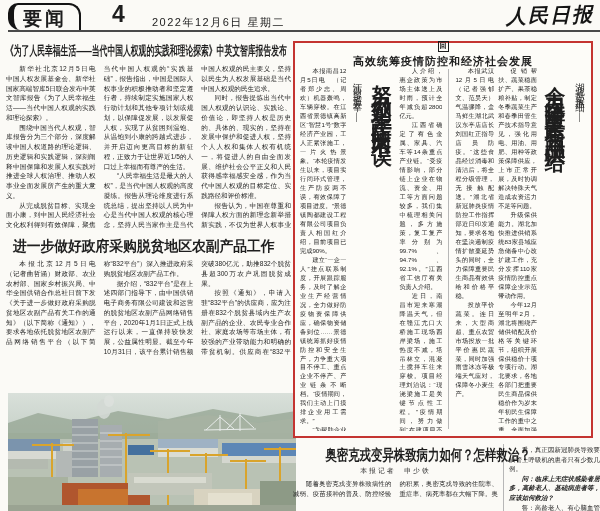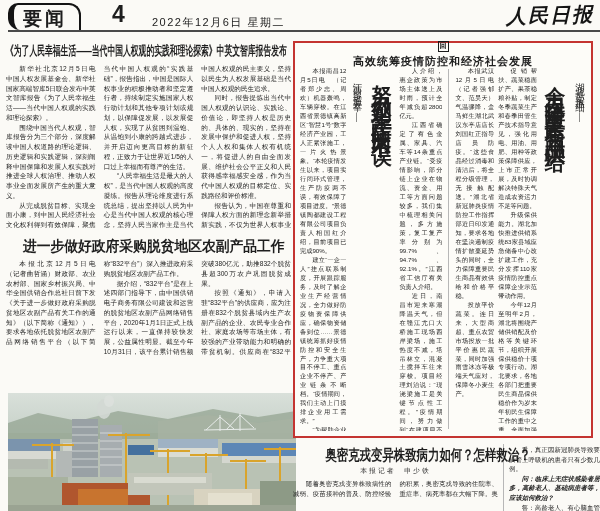--- a/index.html
+++ b/index.html
@@ -34,21 +34,21 @@
   .squeeze { white-space:nowrap; transform-origin:0 50%; display:inline-block; }
   .article1 { position:absolute; left:6px; top:42px; width:285px; height:190px; overflow:hidden; }
   .a1-headline { font-weight:bold; font-size:13px; height:18px;text-align:center; }
   .a1-headline .squeeze { transform:scaleX(0.60); }
   .news-body { column-gap:8px; font-size:6.6px; line-height:1.48; text-align:justify; overflow:hidden; }
   .news-body p { text-indent:2em; }
   .a1-body { column-count:3; height:166px; margin-top:4px; }
 
   .article2 { position:absolute; left:6px; top:234px; width:285px; height:152px; overflow:hidden; }
   .a2-kicker { text-align:center; font-size:9.5px; letter-spacing:4px; color:#111; }
-  .a2-headline { text-align:right; font-weight:bold; font-size:14.5px; margin-top:3px; height:18px; }
+  .a2-headline { text-align:left; font-weight:bold; font-size:14.5px; margin-top:3px; height:18px; }
   .a2-headline .squeeze { transform:scaleX(0.95); transform-origin:50% 50%; }
   .a2-body { column-count:3; height:106px; margin-top:4px; }
 
   
   .photo { position:absolute; left:8px; top:393px; width:288px; height:118px; overflow:hidden; background:#cdd5cf; }
   .photo svg { display:block; }
 
   
   .focus-box {
     position:absolute; left:293px; top:41px; width:300px; height:397px;

